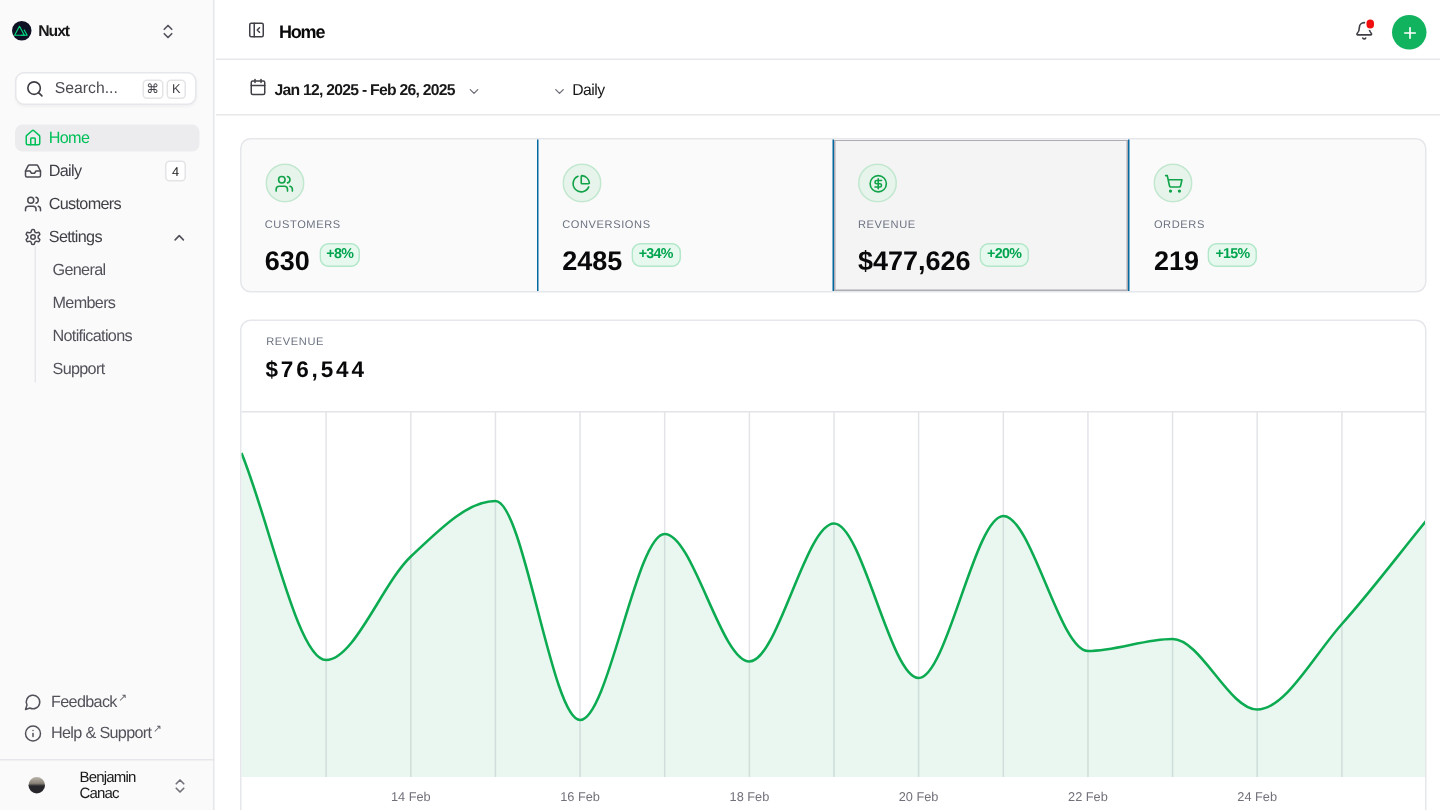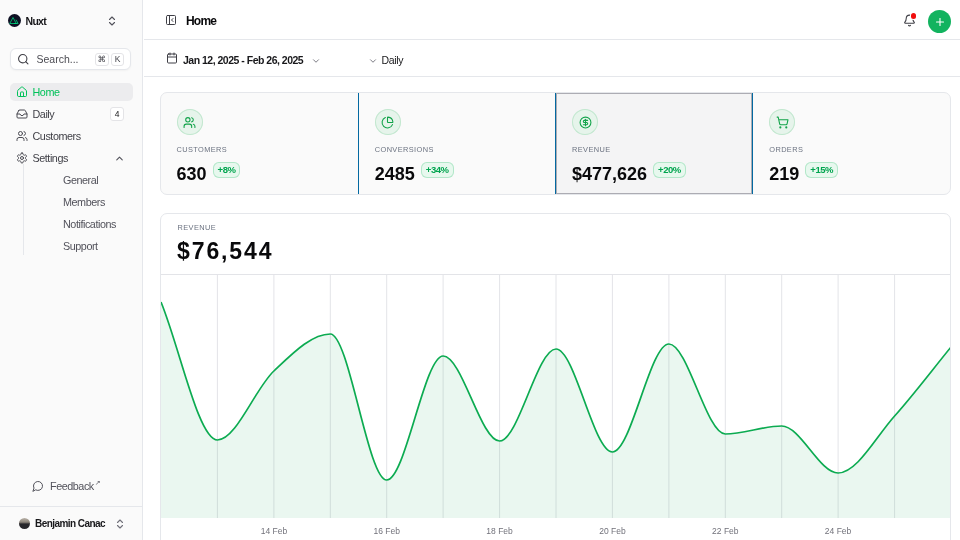--- a/index.html
+++ b/index.html
@@ -26,31 +26,31 @@
 .nav-item { position:relative; height:18px; margin-bottom:4px; border-radius:5px;
   display:flex; align-items:center; padding:0 6px; color:#3f3f46; font-size:10.8px; letter-spacing:-0.45px; font-weight:500; }
 .nav-item .ni { width:12px; height:12px; margin-right:4.5px; flex:none; color:#4a4a52; }
 .nav-item.active { background:#ececee; color:#00c159; }
 .nav-item.active .ni { color:#00c159; }
 .badge4 { margin-left:auto; margin-right:3px; font-size:8.5px; color:#18181b; border:1px solid #e4e4e7;
   border-radius:3px; padding:1px 4px; background:#fff; font-weight:500; }
 .chev-end { margin-left:auto; margin-right:2px; color:#52525b; display:flex; }
 .subtree { position:relative; margin-left:13px; border-left:1px solid #e5e7eb; padding-left:11px; margin-top:-7px; padding-top:7px; }
 .sub-item { height:18px; margin-bottom:4px; display:flex; align-items:center;
-  color:#52525b; font-size:10.8px; letter-spacing:-0.45px; font-weight:500;margin-left:28px; }
-.side-bottom { position:absolute; left:26px; bottom:42px; width:123px; }
+  color:#52525b; font-size:10.8px; letter-spacing:-0.45px; font-weight:500; }
+.side-bottom { position:absolute; left:10px; bottom:42px; width:123px; }
 .bot-item { height:18px; margin-bottom:3px; display:flex; align-items:center;
   padding:0 6px; color:#52525b; font-size:10.8px; letter-spacing:-0.45px; font-weight:500; }
 .bot-item .ni { width:12px; height:12px; margin-right:6px; color:#52525b; }
 .ext { font-size:7px; color:#5b5b64; margin-left:1px; margin-bottom:6px; }
 .user-row { position:absolute; left:0; bottom:0; width:143px; height:34px;
   border-top:1px solid #e5e7eb; display:flex; align-items:center; padding:0 17px 0 19px; }
 .avatar { width:11px; height:11px; border-radius:50%; flex:none;
   background:linear-gradient(180deg, #bab3a9 0%, #8a8379 38%, #26262b 55%); }
-.user-name { font-size:10px; letter-spacing:-0.55px; font-weight:700; color:#18181b; margin-left:5px; flex:1; }
+.user-name { font-size:10px; letter-spacing:-0.55px; font-weight:400; color:#18181b; margin-left:23px; flex:1; }
 
 .main { position:absolute; left:144px; top:0; width:816px; height:540px; background:#fff; }
 .hdr { position:absolute; left:0; top:0; width:816px; height:40px; border-bottom:1px solid #e5e7eb; }
 .hdr-icon { position:absolute; left:21px; top:14px; color:#3f3f46; }
 .hdr-title { position:absolute; left:42px; top:13.5px; font-size:12px; letter-spacing:-0.8px; font-weight:700; color:#09090b; }
 .bell { position:absolute; left:759px; top:14px; color:#3f3f46; }
 .bell-dot { position:absolute; left:766.5px; top:13.2px; width:5.6px; height:5.6px; border-radius:50%; background:#f10e0e; box-shadow:0 0 0 1px #fff; }
 .plus-btn { position:absolute; left:784px; top:10px; width:23px; height:23px; border-radius:50%;
   background:#12b35f; display:flex; align-items:center; justify-content:center; }
 .toolbar { position:absolute; left:0; top:40px; width:816px; height:37px; border-bottom:1px solid #e5e7eb; }
@@ -69,21 +69,21 @@
   box-shadow:inset 0 0 0 1px #c2e7cf; display:flex; align-items:center; justify-content:center; color:#12a34a; }
 .stat-label { margin-top:10px; font-size:7.4px; letter-spacing:0.4px; color:#6b7280; font-weight:500; }
 .stat-val { margin-top:7.5px; display:flex; align-items:flex-start; height:15px; }
 .stat-num { font-size:18px; font-weight:700; color:#09090b; letter-spacing:0px; line-height:1; margin-top:3px; }
 .stat-badge { margin-left:6px; font-size:9.5px; letter-spacing:-0.45px; font-weight:700; color:#00a44e;
   background:#e7f8ee; box-shadow:inset 0 0 0 1px #b2e7c9; border-radius:6px; padding:2.5px 5px; }
 
 .chart-card { position:absolute; left:15.5px; top:212.5px; width:791px; height:340px;
   background:#fff; border:1px solid #e5e7eb; border-radius:7px; }
 .cc-label { position:absolute; left:17px; top:9.5px; font-size:7.4px; letter-spacing:0.4px; color:#6b7280; font-weight:500; }
-.cc-val { position:absolute; left:16.5px; top:24.5px; font-size:23px; font-weight:700; color:#09090b; letter-spacing:1.9px; }
+.cc-val { position:absolute; left:16.5px; top:24.5px; font-size:15px; font-weight:700; color:#09090b; letter-spacing:1.9px; }
 .plot { position:absolute; left:0px; top:60px; width:915px; height:266px; }
 </style>
 </head>
 <body>
 <div class="app">
 
 <div class="sidebar">
   <div class="logo-row">
     <div class="logo-circle">
       <svg width="11" height="9" viewBox="0 0 22 18" fill="none" stroke="#00dc82" stroke-width="1.5" stroke-linejoin="round">
@@ -154,20 +154,29 @@
       <div class="sub-item" style="margin-bottom:0;">Support</div>
     </div>
   </div>
 
   <div class="side-bottom">
     <div class="bot-item">
       <svg class="ni" viewBox="0 0 24 24" fill="none" stroke="currentColor" stroke-width="2" stroke-linecap="round" stroke-linejoin="round">
             <path d="M7.9 20A9 9 0 1 0 4 16.1L2 22Z"></path>
           </svg>
       <span>Feedback</span>
+          <span class="ext">↗</span>
+    </div>
+    <div class="bot-item" style="margin-bottom:0;">
+      <svg class="ni" viewBox="0 0 24 24" fill="none" stroke="currentColor" stroke-width="2" stroke-linecap="round" stroke-linejoin="round">
+            <circle cx="12" cy="12" r="10"></circle>
+            <path d="M12 16v-4"></path>
+            <path d="M12 8h.01"></path>
+          </svg>
+      <span>Help &amp; Support</span>
           <span class="ext">↗</span>
     </div>
   </div>
 
   <div class="user-row">
     <div class="avatar"></div>
     <div class="user-name">Benjamin Canac</div>
     <div style="color:#71717a;">
       <svg width="12" height="14" viewBox="0 0 24 24" fill="none" stroke="currentColor" stroke-width="2.2" stroke-linecap="round" stroke-linejoin="round">
             <path d="m7 15 5 5 5-5"></path>

